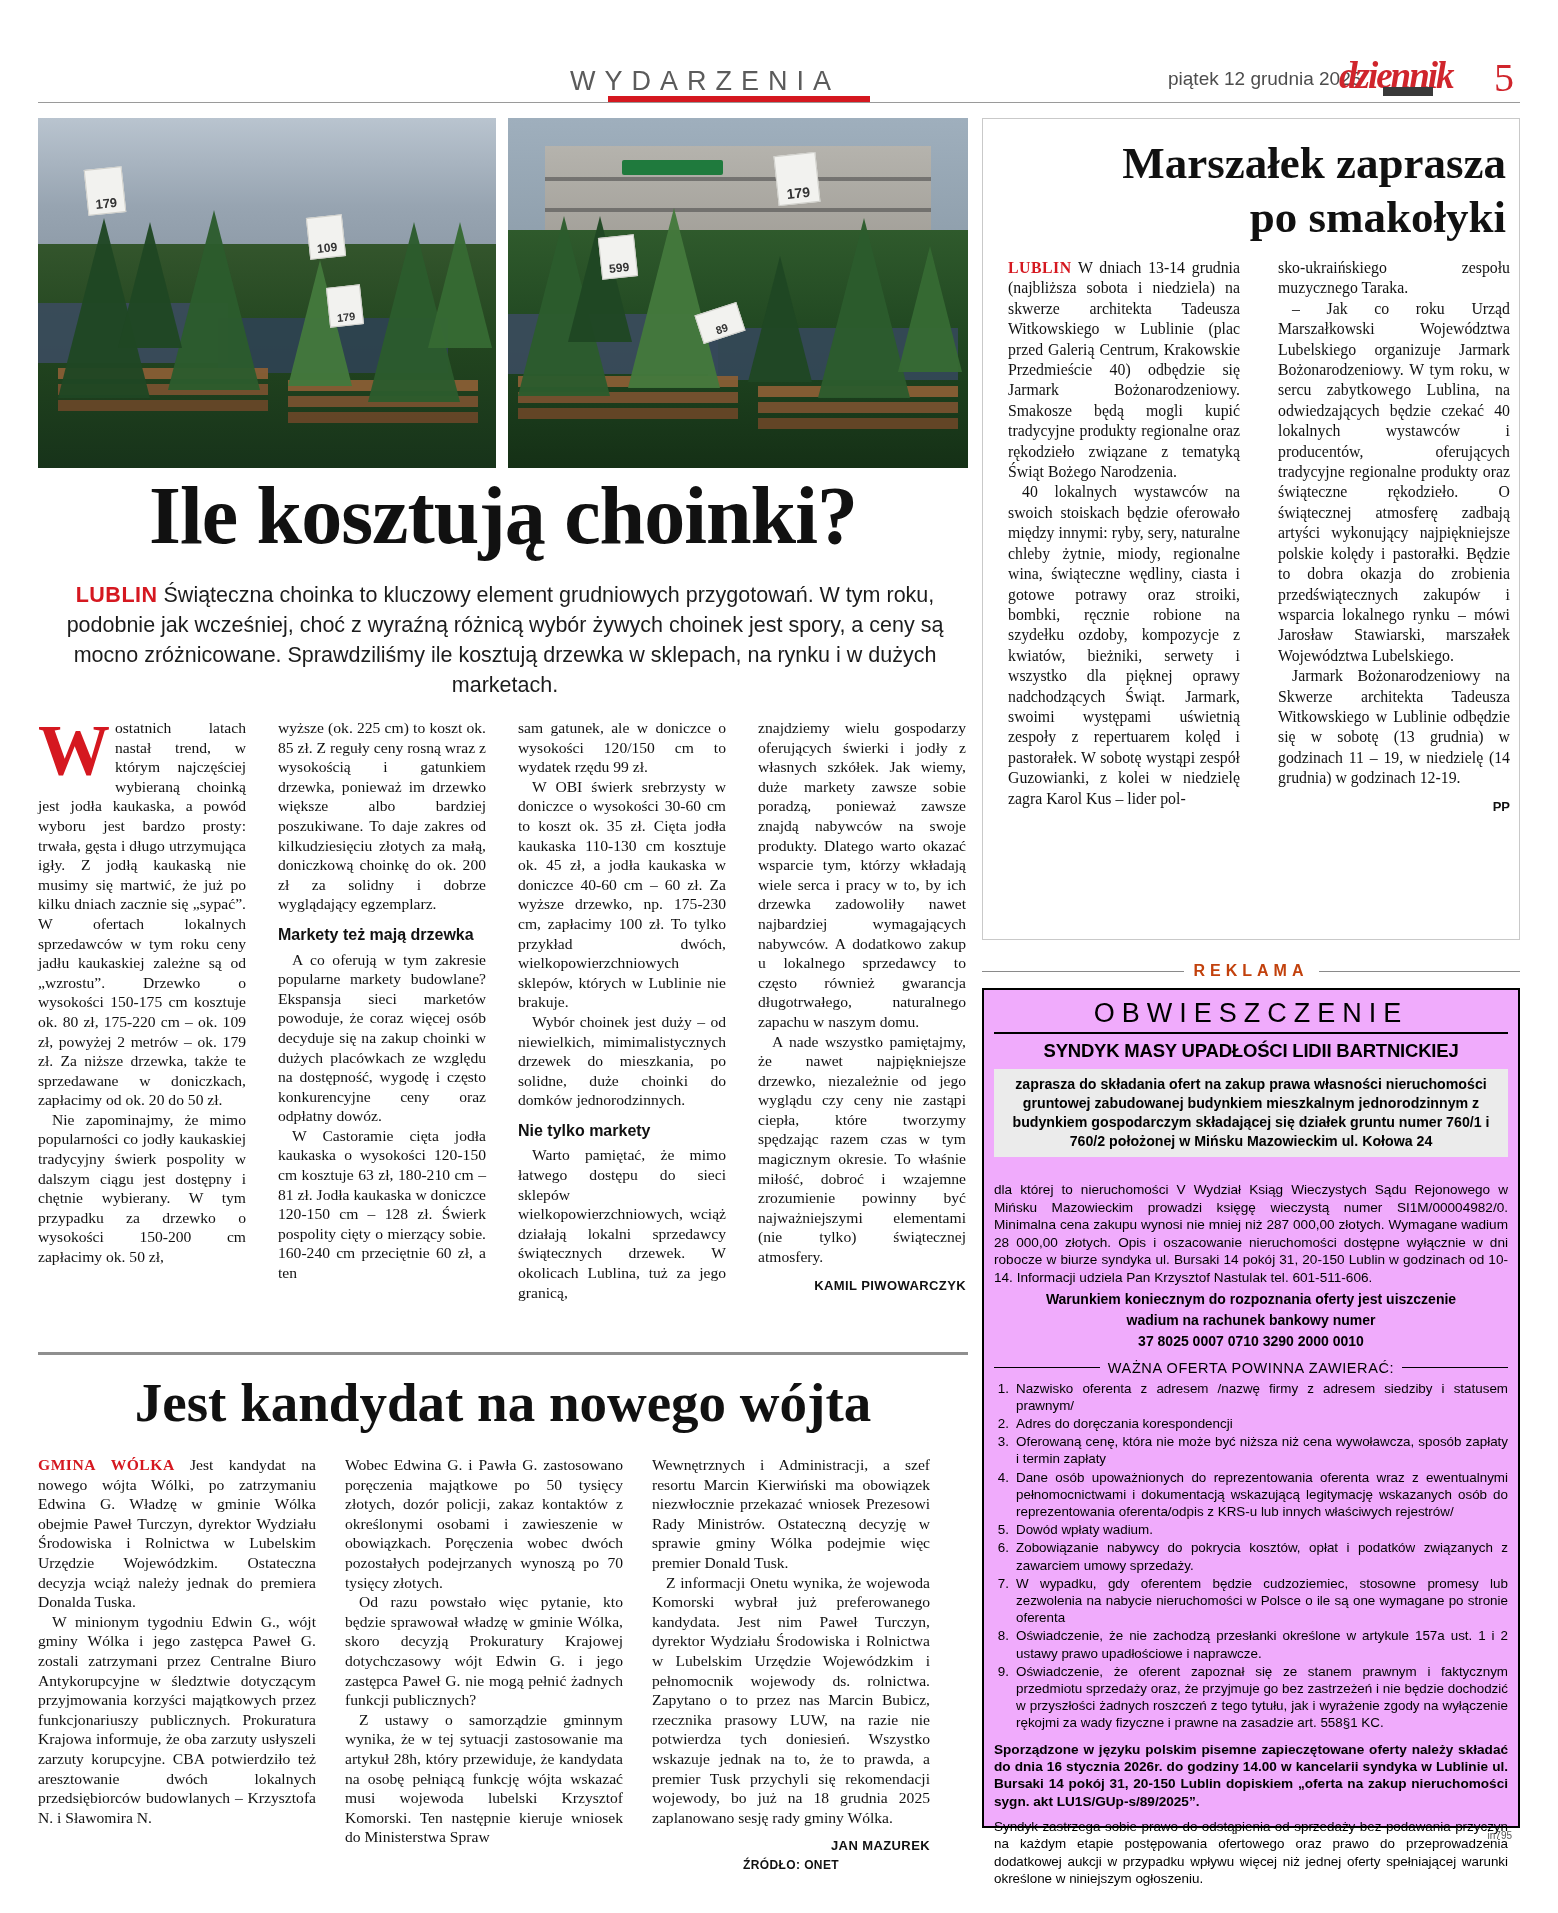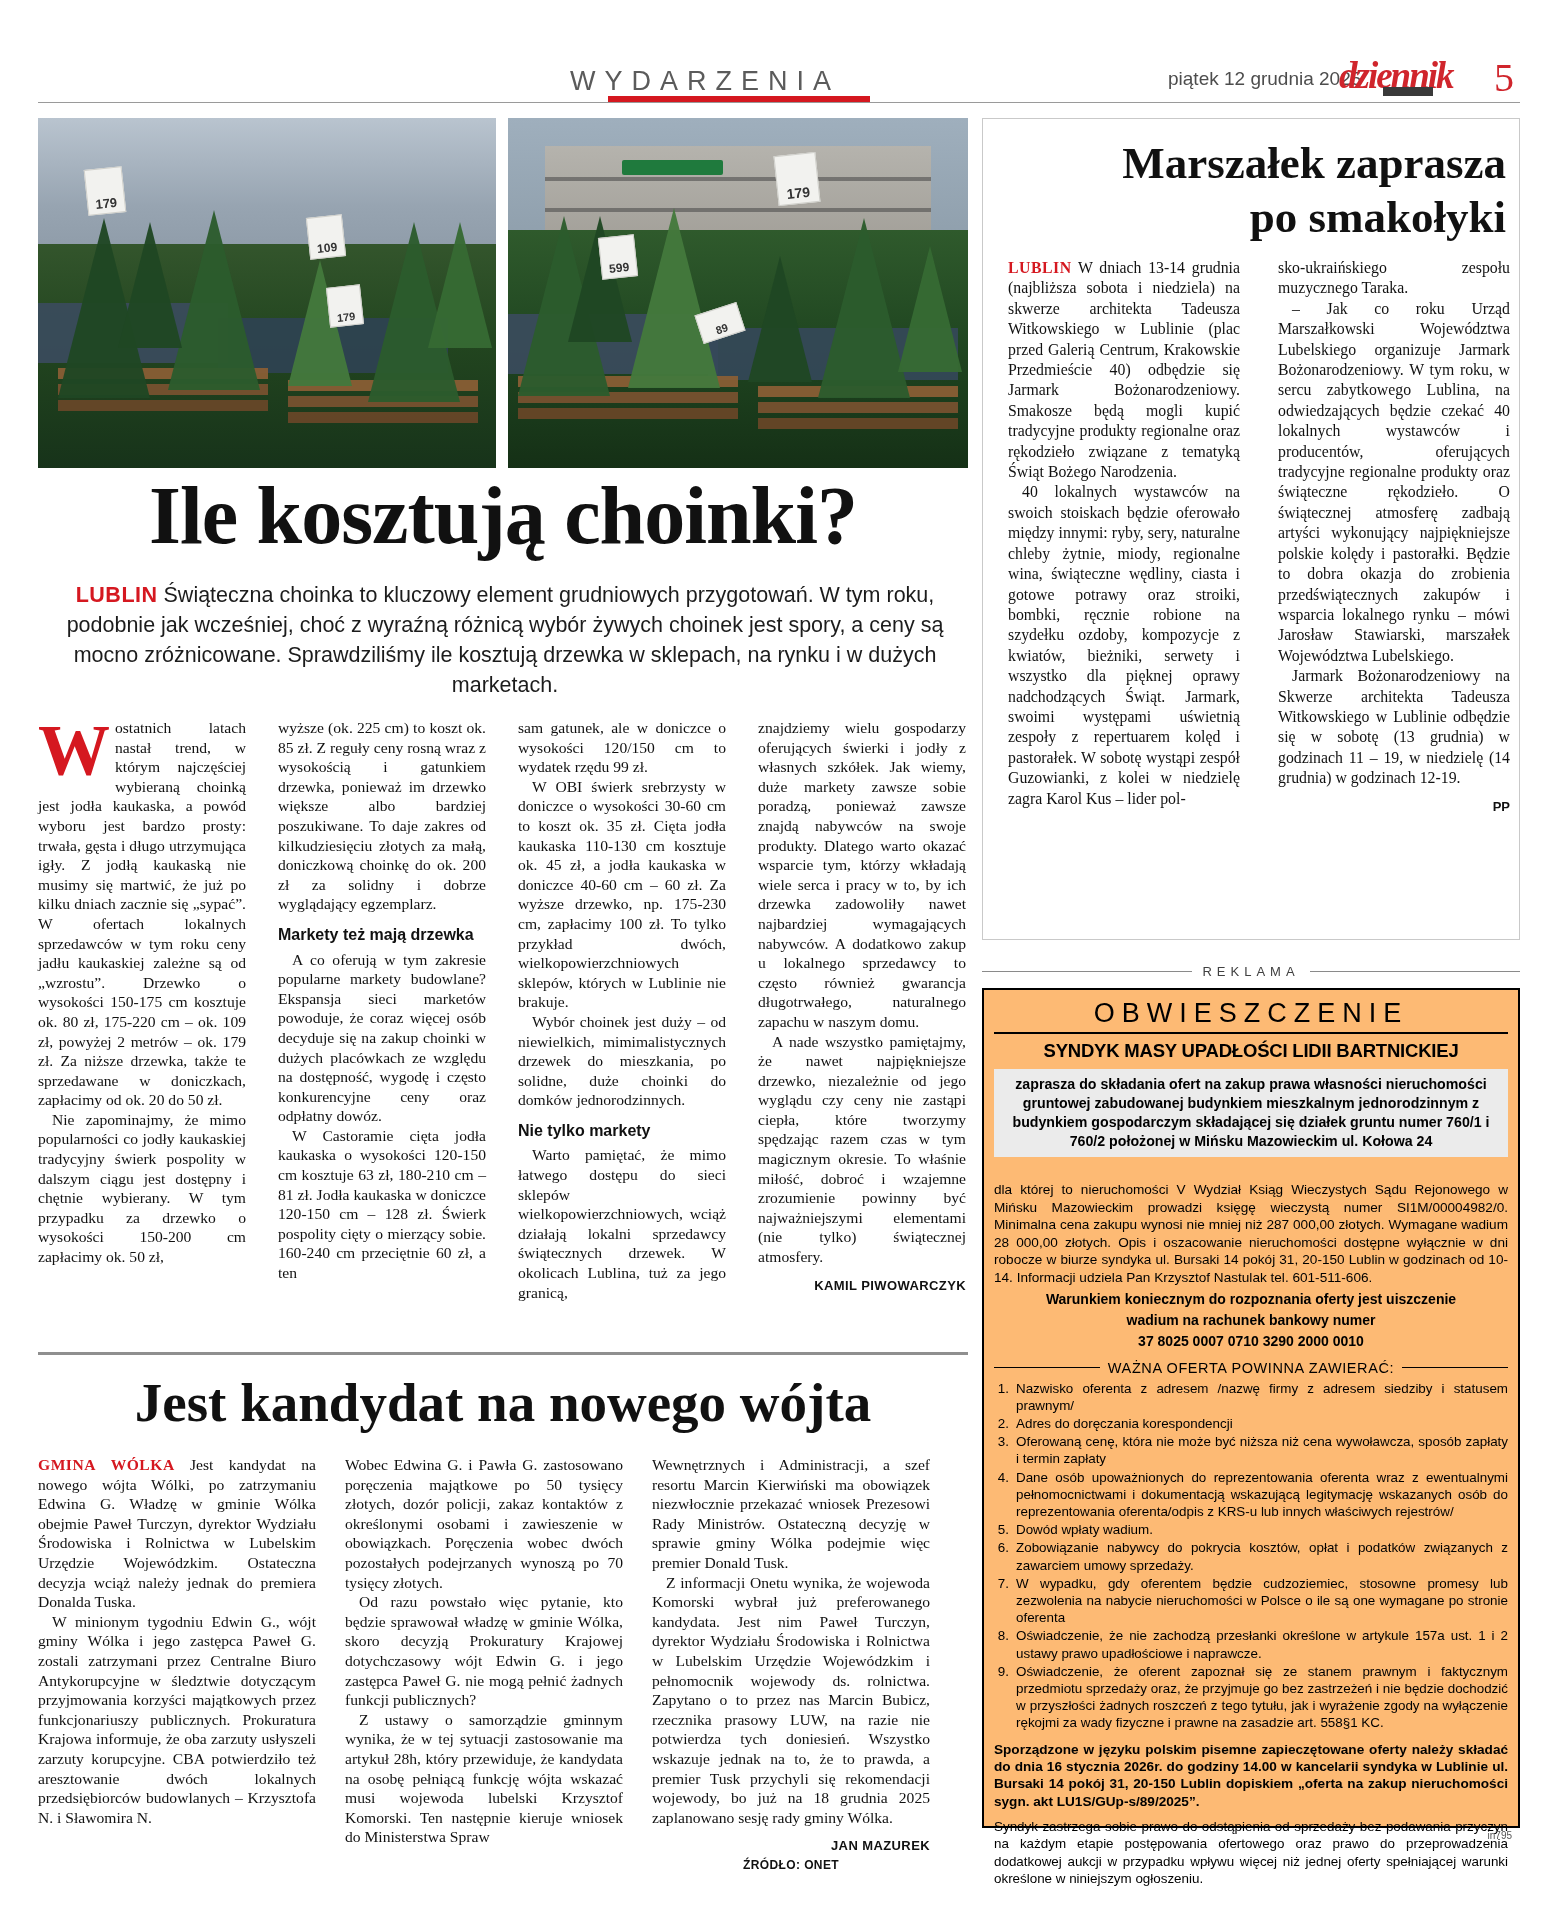--- a/index.html
+++ b/index.html
@@ -338,33 +338,34 @@
     top: 962px;
     width: 538px;
     height: 18px;
     display: flex;
     align-items: center;
     gap: 10px;
   }
   .reklama .ln { flex: 1; height: 1px; background: #8a8a8a; }
   .reklama .lbl {
     font-family: "Liberation Sans", sans-serif;
-    font-size: 13px;
+    font-size: 16px;
     letter-spacing: 5px;
-    color: #404040;
+    color: #c2410c;
+    font-weight: bold;
   }
   .ad-box {
     position: absolute;
     left: 982px;
     top: 988px;
     width: 538px;
     height: 840px;
     border: 2px solid #000;
     box-sizing: border-box;
-    background: #fdba74;
+    background: #f0abfc;
     padding: 8px 10px;
     font-family: "Liberation Sans", sans-serif;
     color: #000;
   }
   .ad-title {
     font-size: 27px;
     letter-spacing: 7px;
     text-align: center;
     border-bottom: 2px solid #000;
     padding-bottom: 3px;

